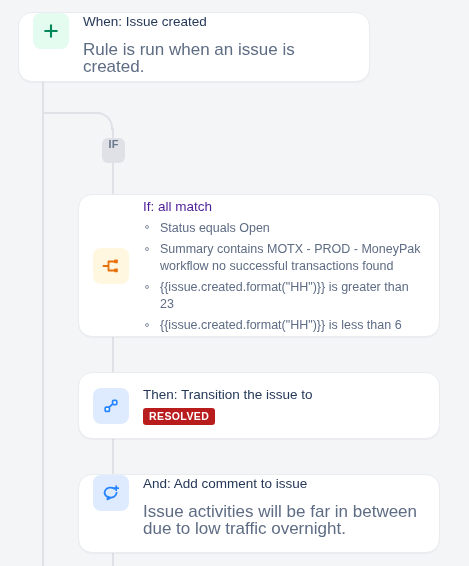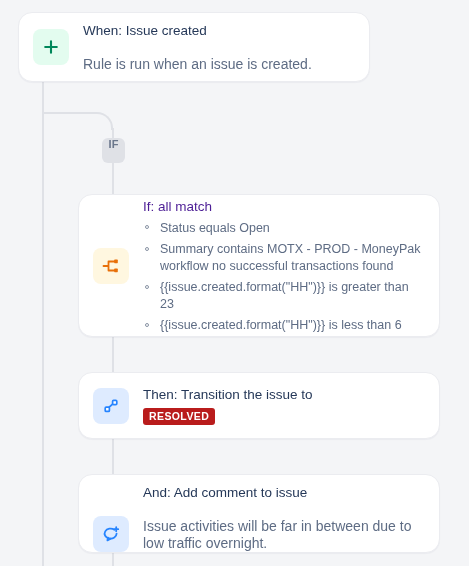--- a/index.html
+++ b/index.html
@@ -119,42 +119,42 @@
     display: flex;
     align-items: flex-start;
     box-shadow: 0 1px 1px rgba(9,30,66,0.04);
   }
 
   #card-trigger {
     left: 18px;
     top: 12px;
     width: 352px;
     height: 70px;
-    align-items: center;
+    align-items: flex-start;
   }
   #card-condition {
     left: 78px;
     top: 194px;
     width: 362px;
     height: 143px;
     align-items: center;
   }
   #card-then {
     left: 78px;
     top: 372px;
     width: 362px;
     height: 67px;
     align-items: center;
   }
   #card-comment {
     left: 78px;
     top: 474px;
     width: 362px;
     height: 79px;
-    align-items: flex-end;
+    align-items: flex-start;
   }
 
   
   .icon-tile {
     width: 36px;
     height: 36px;
     min-width: 36px;
     border-radius: 8px;
     display: flex;
     align-items: center;
@@ -170,24 +170,24 @@
     margin-left: 14px;
     padding-right: 14px;
   }
   .card-title {
     font-size: 13.5px;
     color: #253858;
     line-height: 18px;
     font-weight: 400;
   }
   .card-sub {
-    font-size: 14px;
+    font-size: 17px;
     color: #5E6C84;
     line-height: 17px;
-    margin-top: 16px;
+    margin-top: 10px;
   }
 
   
   .cond-title {
     font-size: 13.5px;
     color: #4c1d95;
     line-height: 18px;
     margin-bottom: 4px;
   }
   ul.cond-list {

